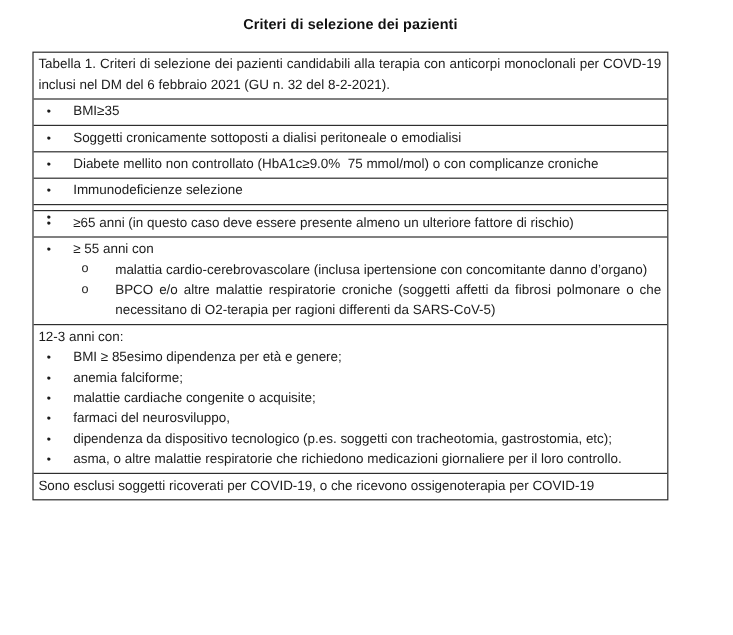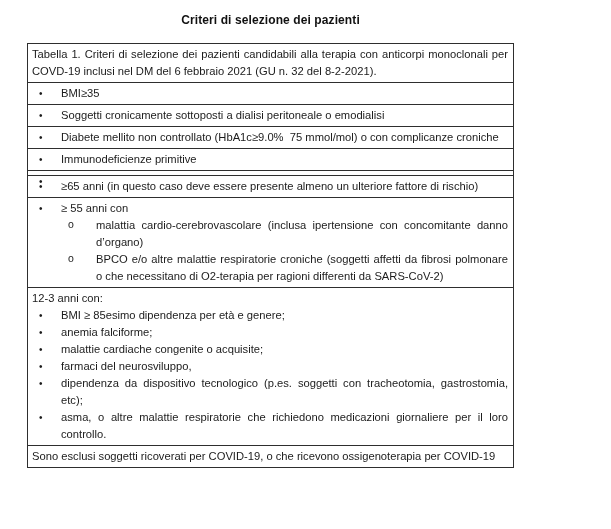--- a/index.html
+++ b/index.html
@@ -1,21 +1,21 @@
 <!DOCTYPE html>
 <html><head>
 <meta charset="utf-8">
 <style>
   html,body{margin:0;padding:0;}
   body{
     width:611px;height:529px;background:#ffffff;overflow:hidden;
     font-family:"Liberation Sans",sans-serif;color:#1b1b1b;
     -webkit-font-smoothing:antialiased;
   }
-  .doc{position:absolute;left:27px;top:0;width:487px;}
+  .doc{position:absolute;left:27px;top:0;width:530px;}
   .title{
     margin-top:13px;text-align:center;font-weight:bold;
     font-size:12px;color:#111;letter-spacing:0.1px;
   }
   .table{
     margin-top:16px;border:1px solid #2e2e2e;background:#ffffff;
   }
   .row{
     border-bottom:1px solid #2e2e2e;
     padding:2px 5px 2px 4px;
@@ -43,32 +43,32 @@
       <div class="row">
         <div class="item l1"><span class="marker">•</span><span>BMI≥35</span></div>
       </div>
       <div class="row">
         <div class="item l1"><span class="marker">•</span><span>Soggetti cronicamente sottoposti a dialisi peritoneale o emodialisi</span></div>
       </div>
       <div class="row">
         <div class="item l1"><span class="marker">•</span><span>Diabete mellito non controllato (HbA1c≥9.0%&nbsp; 75 mmol/mol) o con complicanze croniche</span></div>
       </div>
       <div class="row">
-        <div class="item l1"><span class="marker">•</span><span>Immunodeficienze primitive</span></div>
+        <div class="item l1"><span class="marker">•</span><span>Immunodeficienze selezione</span></div>
       </div>
       <div class="row">
         <div class="item l1 just"><span class="marker">•</span></div>
       </div>
       <div class="row">
         <div class="item l1"><span class="marker">•</span><span>≥65 anni (in questo caso deve essere presente almeno un ulteriore fattore di rischio)</span></div>
       </div>
       <div class="row">
         <div class="item l1"><span class="marker">•</span><span>≥ 55 anni con</span></div>
         <div class="item l2 just"><span class="marker">o</span><span>malattia cardio-cerebrovascolare (inclusa ipertensione con concomitante danno d’organo)</span></div>
-        <div class="item l2 just"><span class="marker">o</span><span>BPCO e/o altre malattie respiratorie croniche (soggetti affetti da fibrosi polmonare o che necessitano di O2-terapia per ragioni differenti da SARS-CoV-2)</span></div>
+        <div class="item l2 just"><span class="marker">o</span><span>BPCO e/o altre malattie respiratorie croniche (soggetti affetti da fibrosi polmonare o che necessitano di O2-terapia per ragioni differenti da SARS-CoV-5)</span></div>
       </div>
       <div class="row">
         <div class="item plain"><span>12-3 anni con:</span></div>
         <div class="item l1"><span class="marker">•</span><span>BMI ≥ 85esimo dipendenza per età e genere;</span></div>
         <div class="item l1"><span class="marker">•</span><span>anemia falciforme;</span></div>
         <div class="item l1"><span class="marker">•</span><span>malattie cardiache congenite o acquisite;</span></div>
         <div class="item l1"><span class="marker">•</span><span>farmaci del neurosviluppo,</span></div>
         <div class="item l1 just"><span class="marker">•</span><span>dipendenza da dispositivo tecnologico (p.es. soggetti con tracheotomia, gastrostomia, etc);</span></div>
         <div class="item l1 just"><span class="marker">•</span><span>asma, o altre malattie respiratorie che richiedono medicazioni giornaliere per il loro controllo.</span></div>
       </div>

